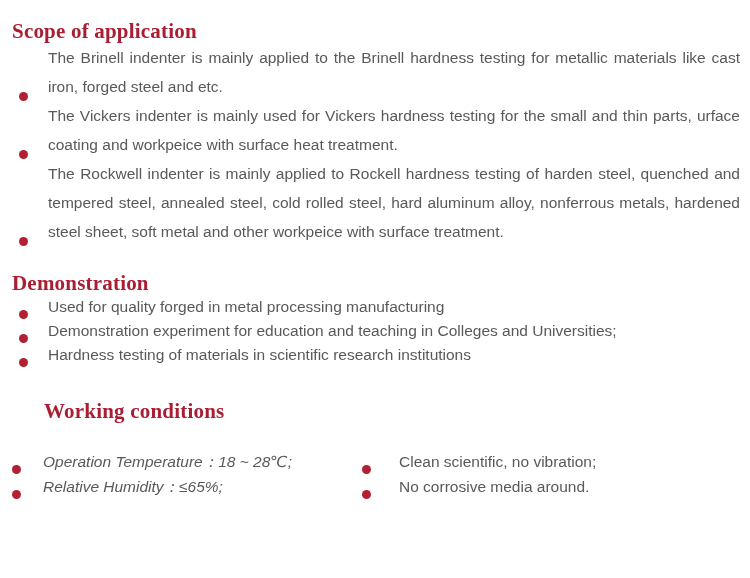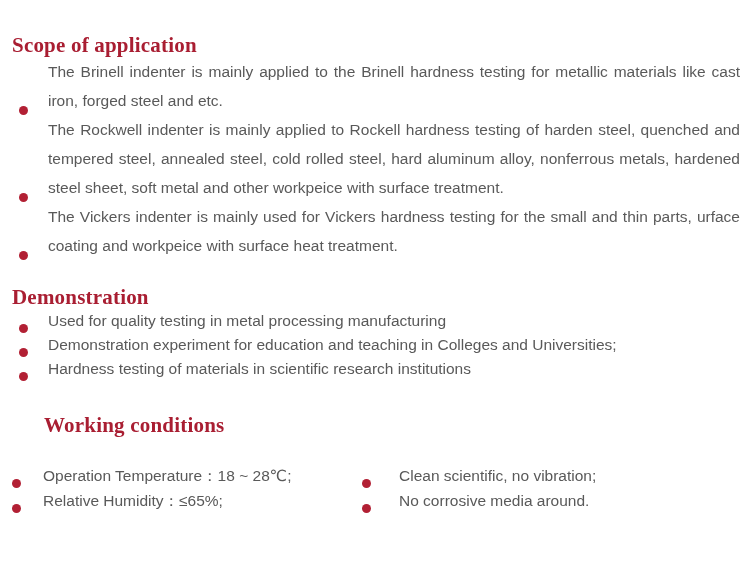--- a/index.html
+++ b/index.html
@@ -18,21 +18,21 @@
   }
   .section-title {
     font-family: "Liberation Serif", "DejaVu Serif", serif;
     font-weight: bold;
     color: #a91e32;
     font-size: 21px;
     line-height: 23px;
     margin: 0;
     letter-spacing: 0.2px;
   }
-  .t-scope { padding-top: 20px; margin-top: 14px; }
+  .t-scope { padding-top: 20px; }
   .t-apps  { margin-top: 26px; }
   .t-wc    { margin-top: 33px; margin-left: 32px; }
 
   ul.list {
     list-style: none;
     margin: 0;
     padding: 0;
     color: #595959;
     font-size: 15.5px;
   }
@@ -48,53 +48,53 @@
 
   .scope { margin-top: 13px; line-height: 29px; }
   .scope .bullet { margin: 10px 20px 0 7px; }
   .scope .txt { text-align: justify; }
 
   .apps { margin-top: 24px; line-height: 24px; }
   .apps .bullet { margin: 7px 20px 0 7px; }
 
   .wc-cols { display: flex; margin-top: 26px; }
   .wc { line-height: 25px; }
-  .wc-left { margin-left: 43px; width: 350px; }
+  .wc-left { margin-left: 43px; width: 350px; font-style: italic; }
   .wc-left .bullet { margin: 8px 22px 0 0; }
   .wc-right { flex: 1; }
   .wc-right .bullet { margin: 8px 28px 0 0; }
 </style>
 </head>
 <body>
 
 <div class="page">
 
   <h2 class="section-title t-scope">Scope of application</h2>
 
   <ul class="list scope">
     <li>
       <span class="bullet"></span>
       <span class="txt">The Brinell indenter is mainly applied to the Brinell hardness testing for metallic materials like cast iron, forged steel and etc.</span>
     </li>
     <li>
       <span class="bullet"></span>
-      <span class="txt">The Rockwell indenter is mainly applied to Rockell hardness testing of harden steel, quenched and tempered steel, annealed steel, cold rolled steel, hard aluminum alloy, nonferrous metals, hardened steel sheet, soft metal and other workpeice with surface treatment.</span>
+      <span class="txt">The Vickers indenter is mainly used for Vickers hardness testing for the small and thin parts, urface coating and workpeice with surface heat treatment.</span>
     </li>
     <li>
       <span class="bullet"></span>
-      <span class="txt">The Vickers indenter is mainly used for Vickers hardness testing for the small and thin parts, urface coating and workpeice with surface heat treatment.</span>
+      <span class="txt">The Rockwell indenter is mainly applied to Rockell hardness testing of harden steel, quenched and tempered steel, annealed steel, cold rolled steel, hard aluminum alloy, nonferrous metals, hardened steel sheet, soft metal and other workpeice with surface treatment.</span>
     </li>
   </ul>
 
   <h2 class="section-title t-apps">Demonstration</h2>
 
   <ul class="list apps">
     <li>
       <span class="bullet"></span>
-      <span class="txt">Used for quality testing in metal processing manufacturing</span>
+      <span class="txt">Used for quality forged in metal processing manufacturing</span>
     </li>
     <li>
       <span class="bullet"></span>
       <span class="txt">Demonstration experiment for education and teaching in Colleges and Universities;</span>
     </li>
     <li>
       <span class="bullet"></span>
       <span class="txt">Hardness testing of materials in scientific research institutions</span>
     </li>
   </ul>

